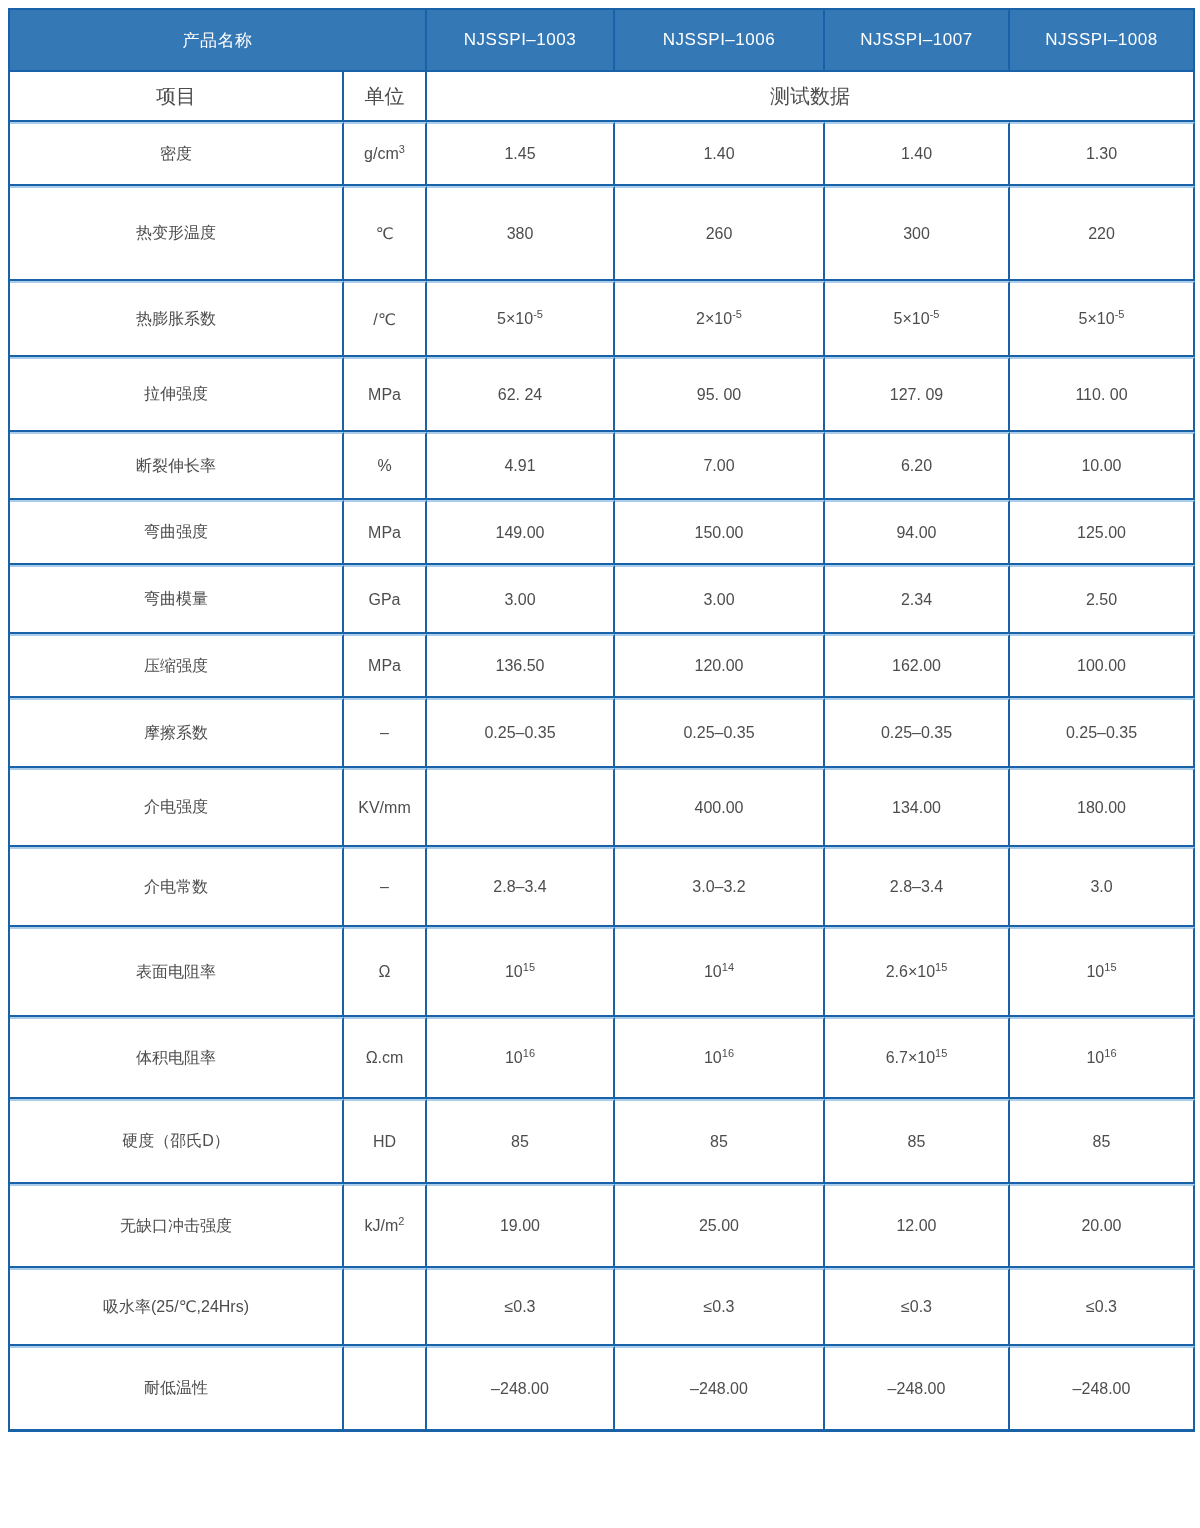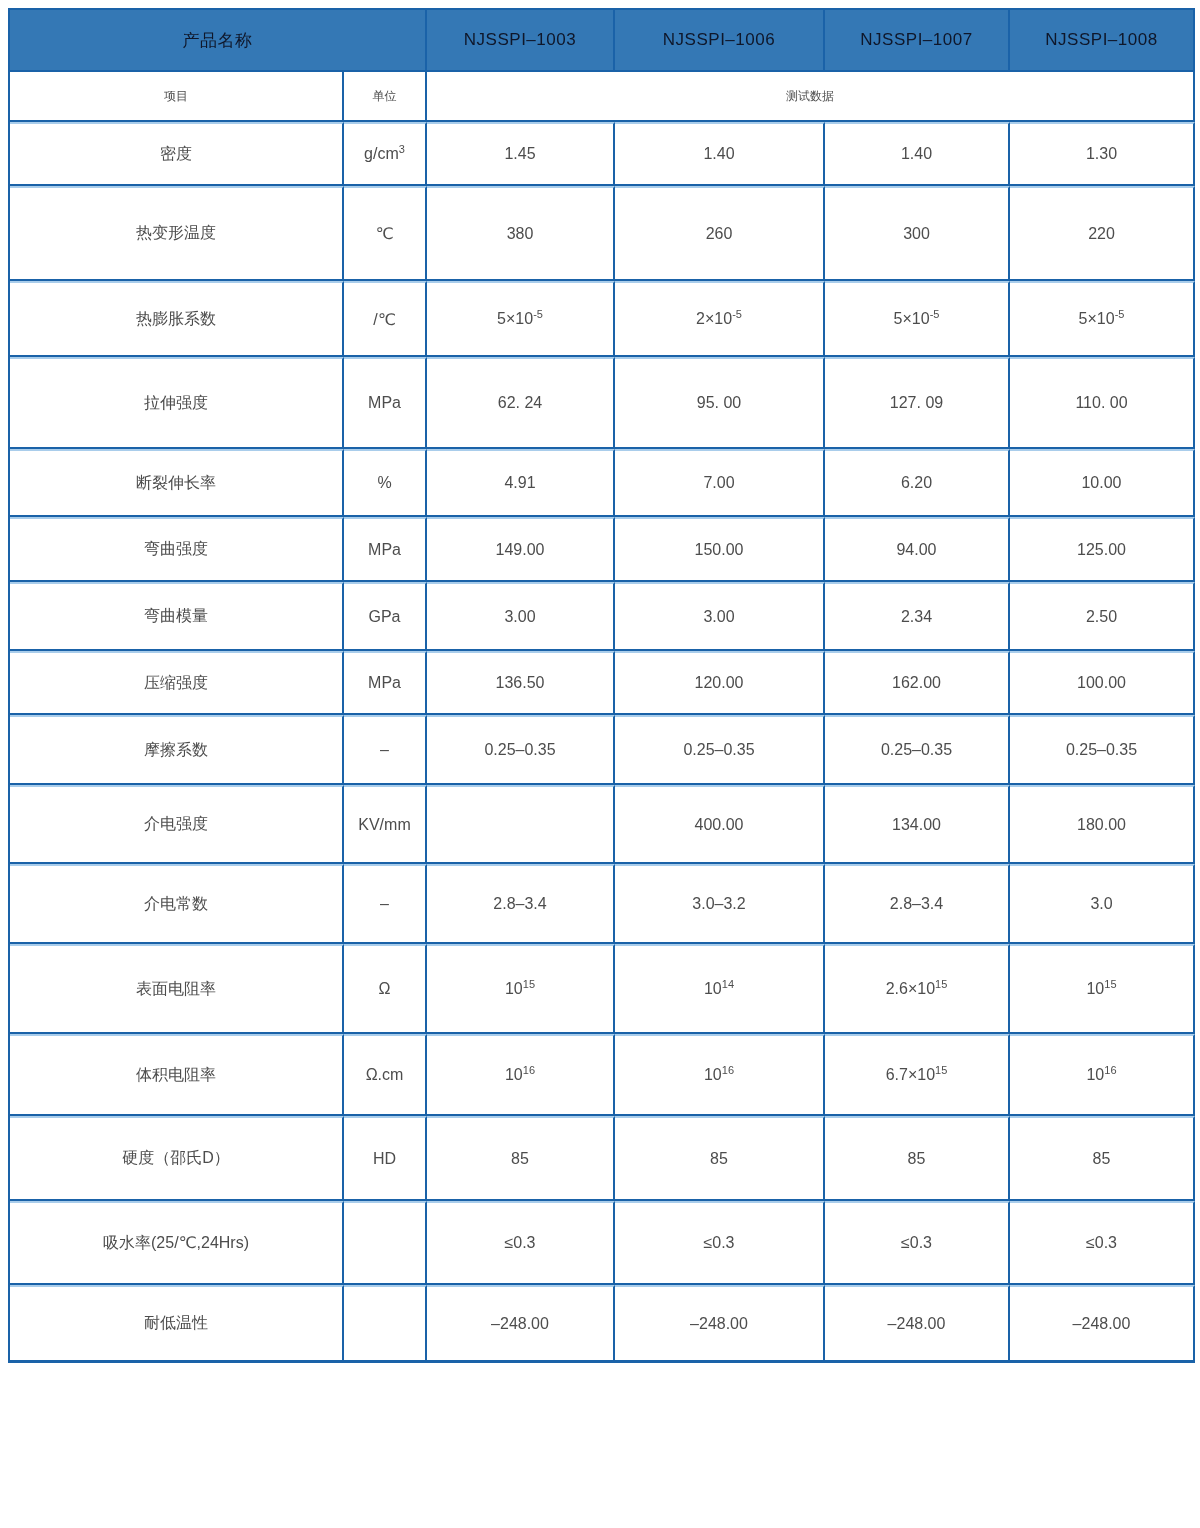--- a/index.html
+++ b/index.html
@@ -34,39 +34,39 @@
     border-right:2px solid var(--bd);
     border-bottom:2px solid var(--bd);
     text-align:center;
     vertical-align:middle;
     padding:4px 6px;
     overflow:hidden;
   }
   thead tr.head-row{height:62px;}
   thead tr.head-row th{
     background:var(--hd);
-    color:#0f172a;
+    color:#ffffff;
     font-size:17px;
     font-weight:500;
     letter-spacing:.5px;
   }
   thead tr.sub-row{height:50px;}
-  thead tr.sub-row td{font-size:12px;background:#fff;}
+  thead tr.sub-row td{font-size:20px;background:#fff;}
   tbody td{
     border-top:2px solid var(--bd-light);
     font-size:16px;
     background:#fff;
   }
   tbody tr:last-child td{border-bottom-width:3px;}
   sup{font-size:11px;line-height:0;}
   
   tbody tr:nth-child(1){height:64px;}
   tbody tr:nth-child(2){height:95px;}
   tbody tr:nth-child(3){height:76px;}
-  tbody tr:nth-child(4){height:92px;padding-left:42px;}
+  tbody tr:nth-child(4){height:75px;padding-left:42px;}
   tbody tr:nth-child(5){height:68px;}
   tbody tr:nth-child(6){height:65px;}
   tbody tr:nth-child(7){height:69px;}
   tbody tr:nth-child(8){height:64px;}
   tbody tr:nth-child(9){height:70px;}
   tbody tr:nth-child(10){height:79px;}
   tbody tr:nth-child(11){height:80px;}
   tbody tr:nth-child(12){height:90px;padding-left:29px;}
   tbody tr:nth-child(13){height:82px;}
   tbody tr:nth-child(14){height:85px;}
@@ -208,20 +208,28 @@
         </tr>
         <tr>
           <td>硬度（邵氏D）</td>
           <td>HD</td>
           <td>85</td>
           <td>85</td>
           <td>85</td>
           <td>85</td>
         </tr>
         <tr>
+          <td>无缺口冲击强度</td>
+          <td>kJ/m<sup>2</sup></td>
+          <td>19.00</td>
+          <td>25.00</td>
+          <td>12.00</td>
+          <td>20.00</td>
+        </tr>
+        <tr>
           <td>吸水率(25/℃,24Hrs)</td>
           <td></td>
           <td>≤0.3</td>
           <td>≤0.3</td>
           <td>≤0.3</td>
           <td>≤0.3</td>
         </tr>
         <tr>
           <td>耐低温性</td>
           <td></td>

